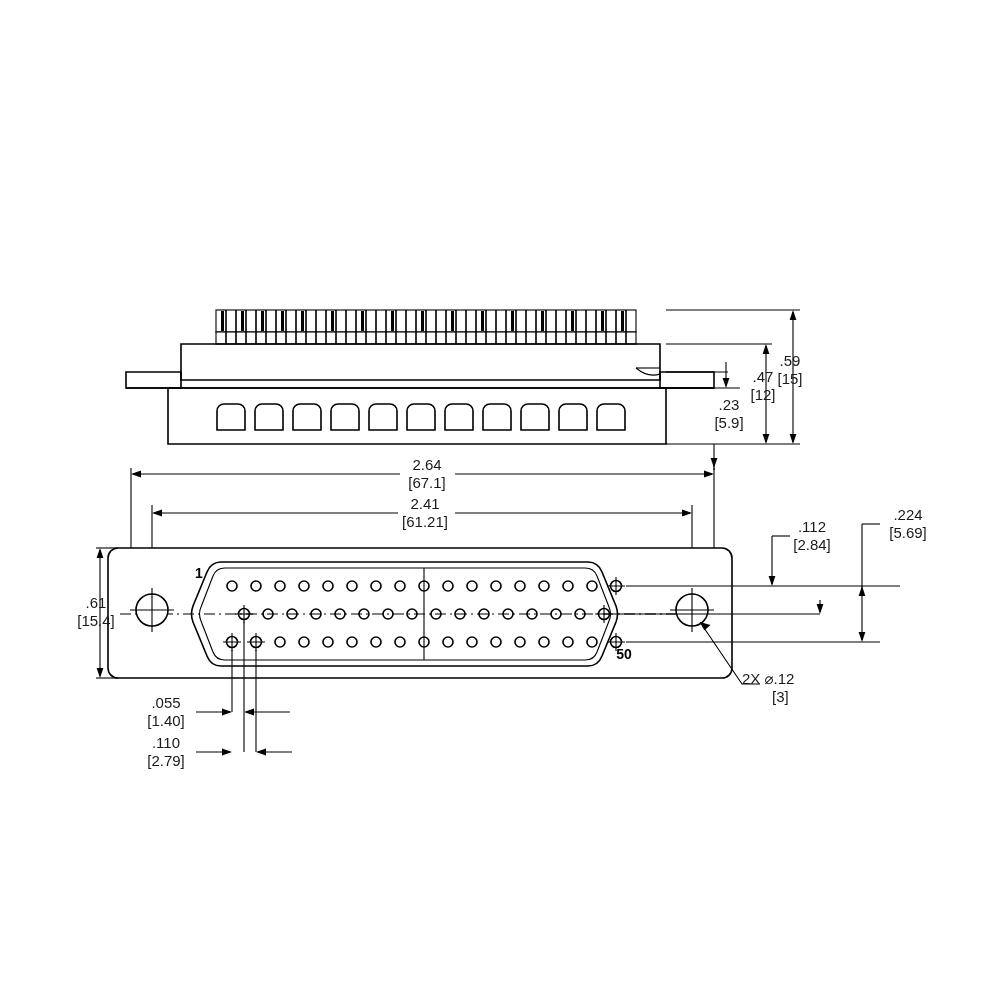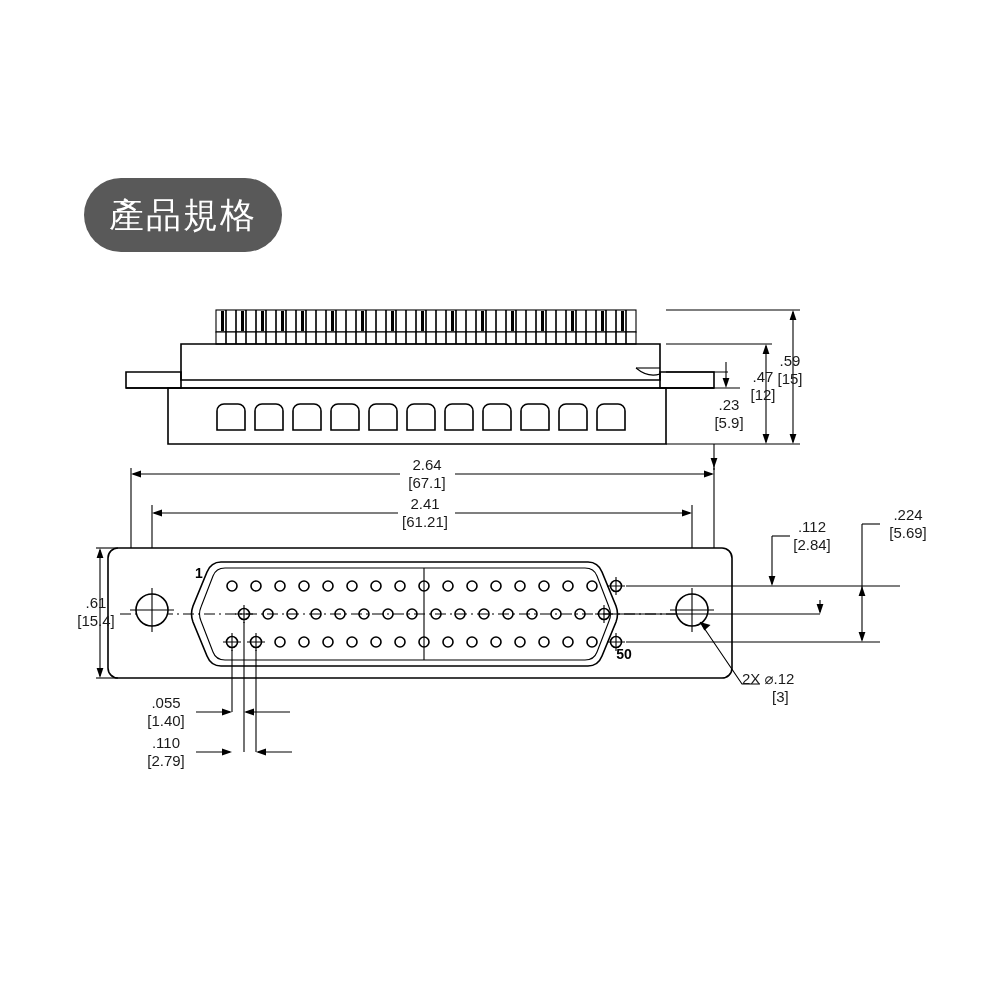--- a/index.html
+++ b/index.html
@@ -43,23 +43,20 @@
   .calltxt{
     font-family:"Liberation Sans", sans-serif;
     font-size:15px;fill:#1a1a1a;text-anchor:start;
   }
 </style>
 </head>
 <body>
 
 <div id="stage">
 
-  <div id="badge">
-    <span>產品規格</span>
-  </div>
 
   <svg id="drawing" viewBox="0 0 1000 1000">
 
     <g>
 
       <g>
         <rect class="ln thin fillwhite" x="216" y="310" width="420" height="22"></rect>
         <rect class="ln thin fillwhite" x="216" y="332" width="420" height="12"></rect>
 
         <g class="ln med">

